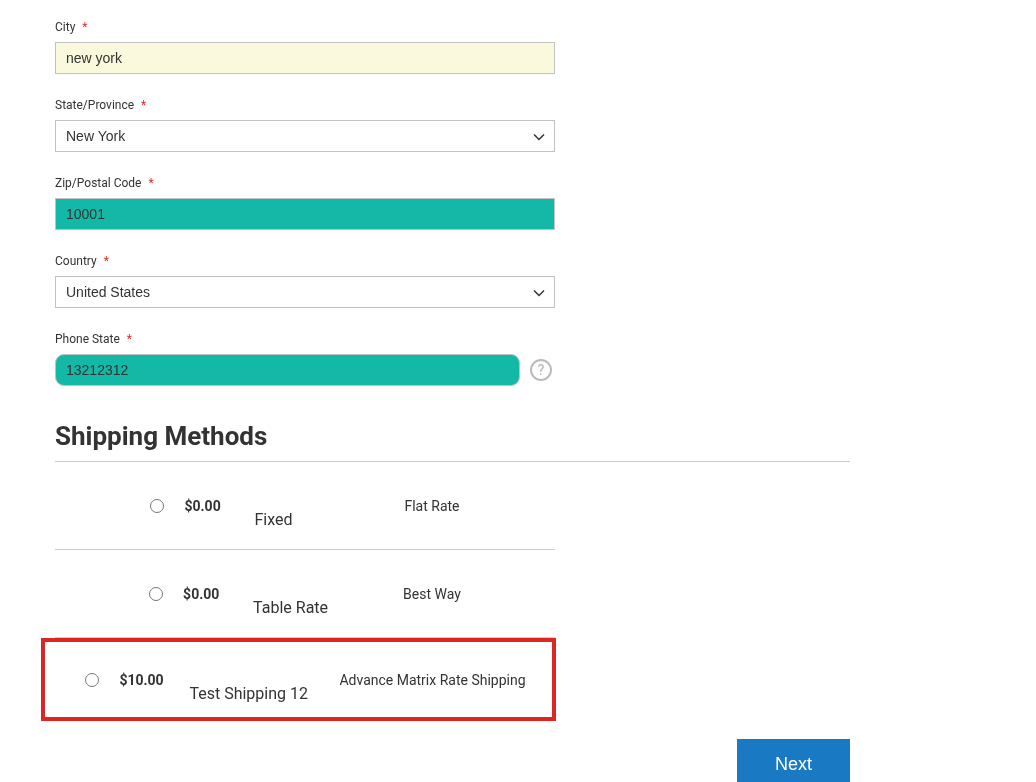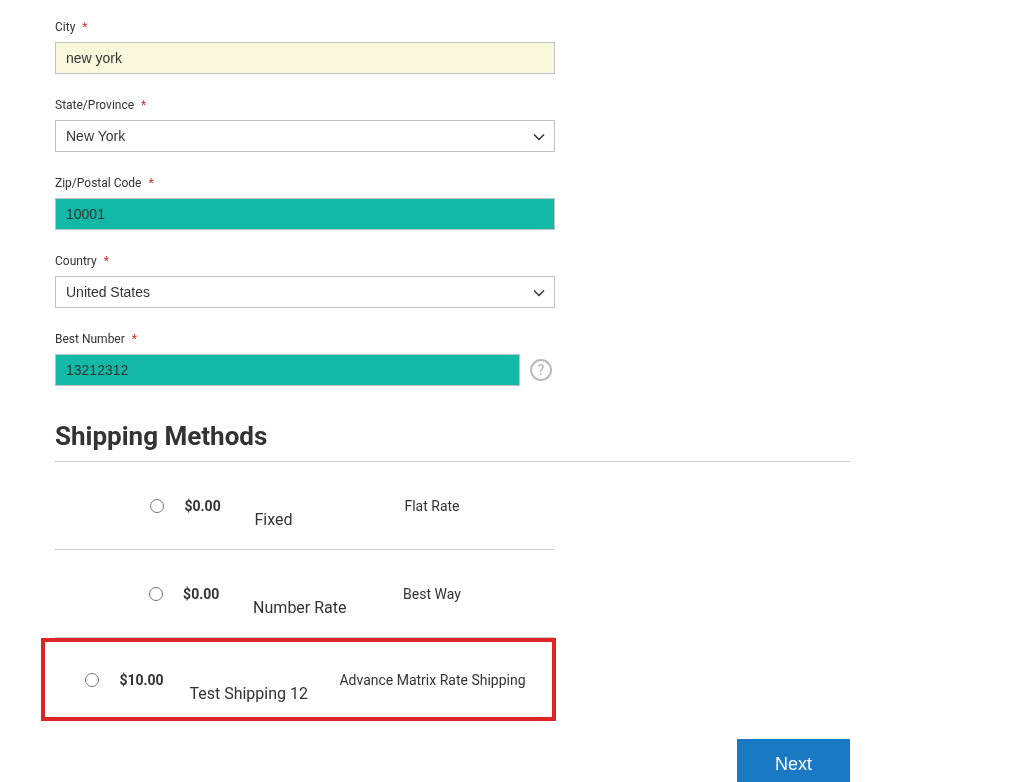--- a/index.html
+++ b/index.html
@@ -68,20 +68,21 @@
       width: 12px;
       height: 12px;
     }
     .input-with-help {
       display: flex;
       align-items: center;
       gap: 10px;
     }
     .input-with-help .text-input {
       flex: 0 0 465px;
+      border-radius: 9px;
     }
     .help-icon {
       width: 22px;
       height: 22px;
       border: 2px solid #bbb;
       border-radius: 50%;
       display: flex;
       align-items: center;
       justify-content: center;
       color: #bbb;
@@ -213,21 +214,21 @@
       <span class="chev">
         <svg viewBox="0 0 12 12" width="12" height="12">
             <path d="M1 3.5 L6 8.5 L11 3.5" stroke="#333" stroke-width="1.5" fill="none"></path>
           </svg>
       </span>
     </div>
   </div>
 
   <div class="field-group">
     <label class="field-label">
-      <span>Best Number</span>
+      <span>Phone State</span>
       <span class="req">*</span>
     </label>
     <div class="input-with-help">
       <input type="text" class="text-input" value="13212312" style="">
       <span class="help-icon">?</span>
     </div>
   </div>
 
 </div>
 
@@ -237,21 +238,21 @@
   <div class="method-row">
     <input type="radio" name="sm" class="method-radio" style="">
     <span class="method-price">$0.00</span>
     <span class="method-name">Fixed</span>
     <span class="method-carrier">Flat Rate</span>
   </div>
 
   <div class="method-row">
     <input type="radio" name="sm" class="method-radio" style="">
     <span class="method-price">$0.00</span>
-    <span class="method-name">Number Rate</span>
+    <span class="method-name">Table Rate</span>
     <span class="method-carrier">Best Way</span>
   </div>
 
   <div class="highlight-box">
     <div class="method-row highlighted-row">
       <input type="radio" name="sm" class="method-radio" style="">
       <span class="method-price">$10.00</span>
       <span class="method-name">Test Shipping 12</span>
       <span class="method-carrier">Advance Matrix Rate Shipping</span>
     </div>

